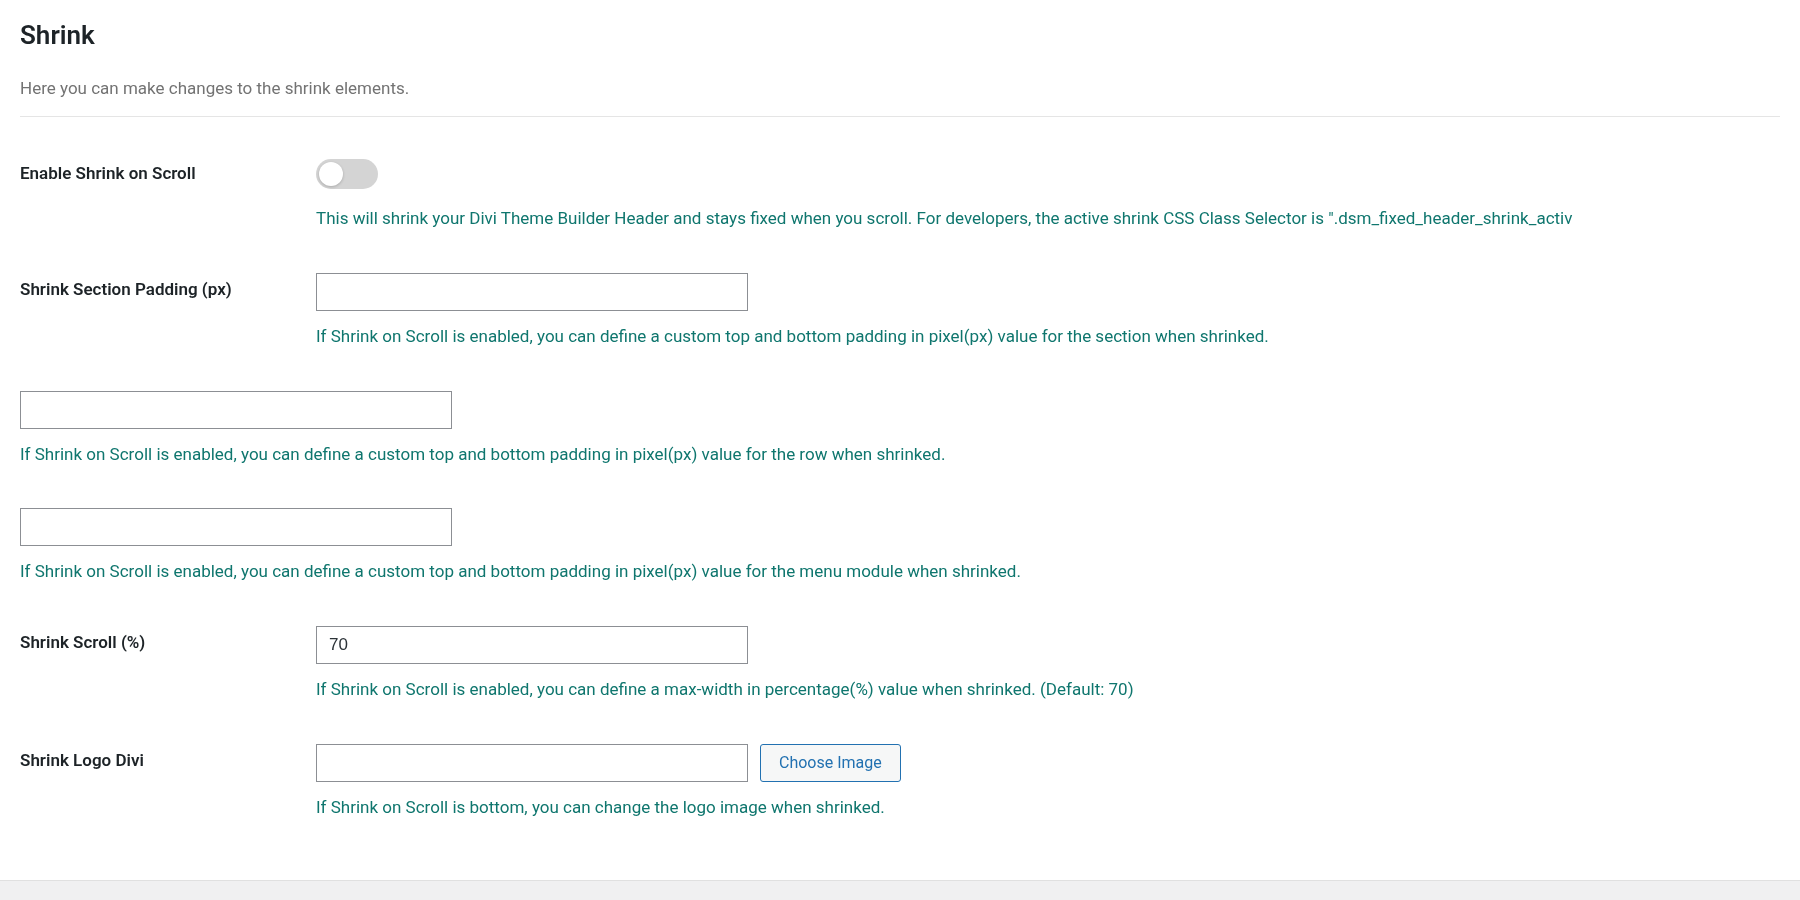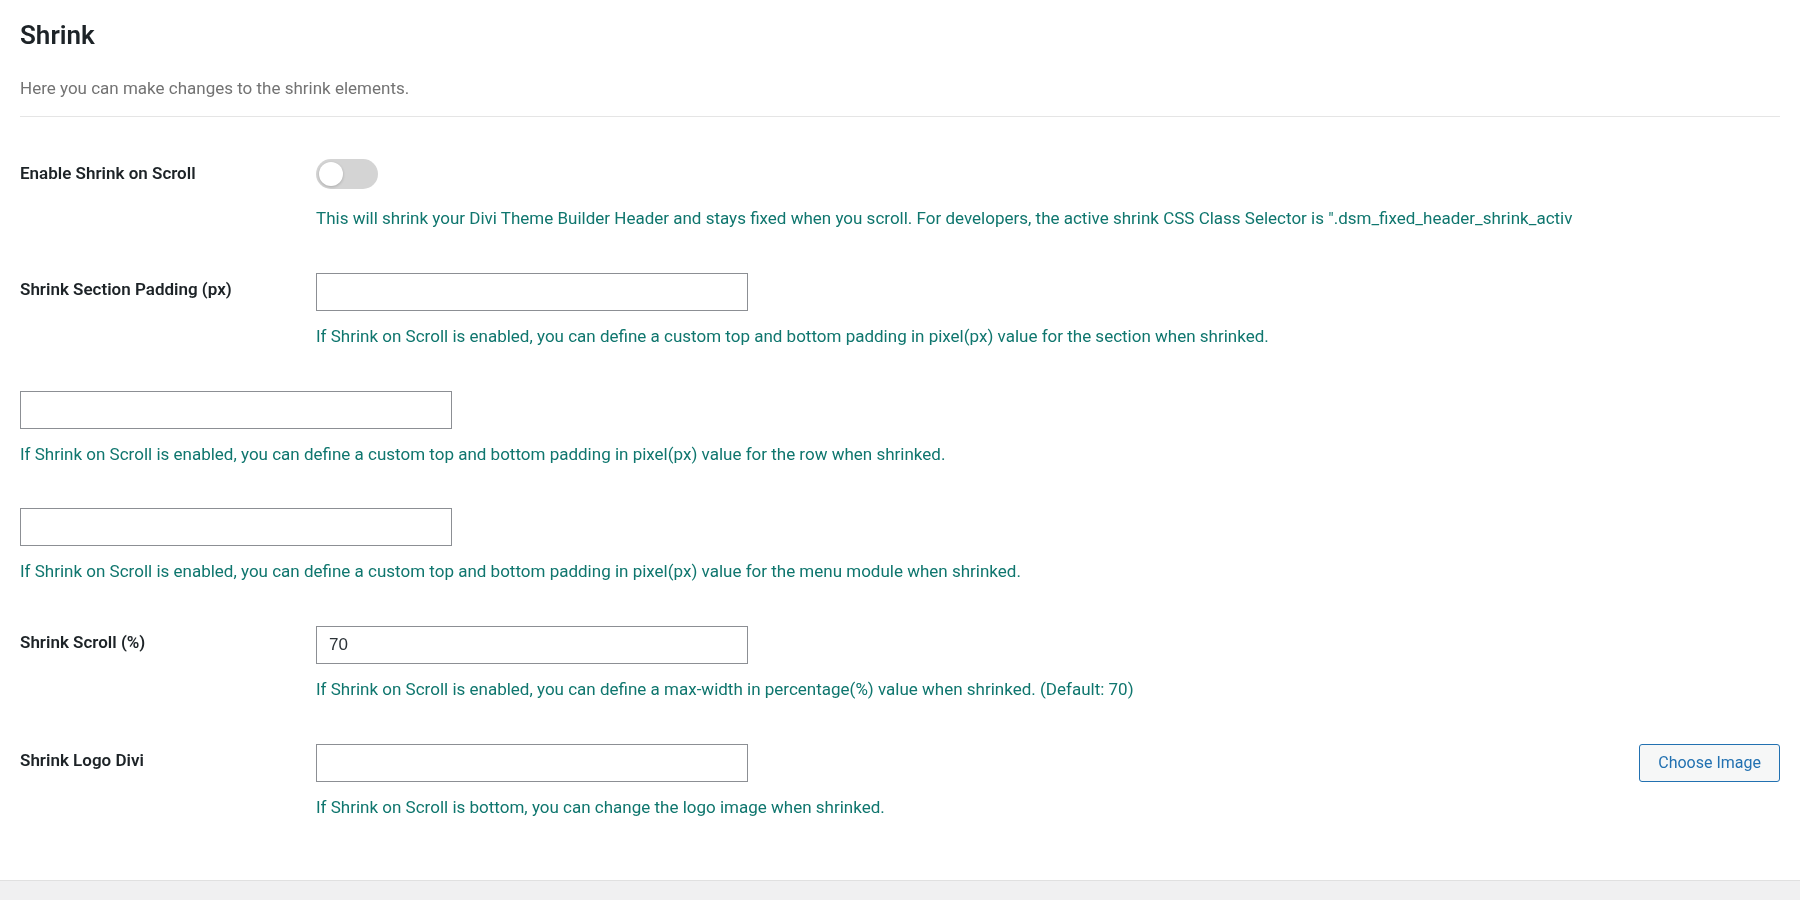--- a/index.html
+++ b/index.html
@@ -80,22 +80,21 @@
       border: 1px solid #8c8f94;
       border-radius: 0;
       padding: 0 12px;
       font-size: 17px;
       color: #2c3338;
       background: #ffffff;
     }
     .image-row {
       display: flex;
       align-items: center;
-      gap: 6px;
-      justify-content: space-between;
+      gap: 12px;
     }
     .choose-button {
       height: 38px;
       padding: 0 18px;
       border: 1px solid #2271b1;
       border-radius: 3px;
       background: #f6f7f7;
       color: #2271b1;
       font-size: 16px;
       cursor: pointer;

